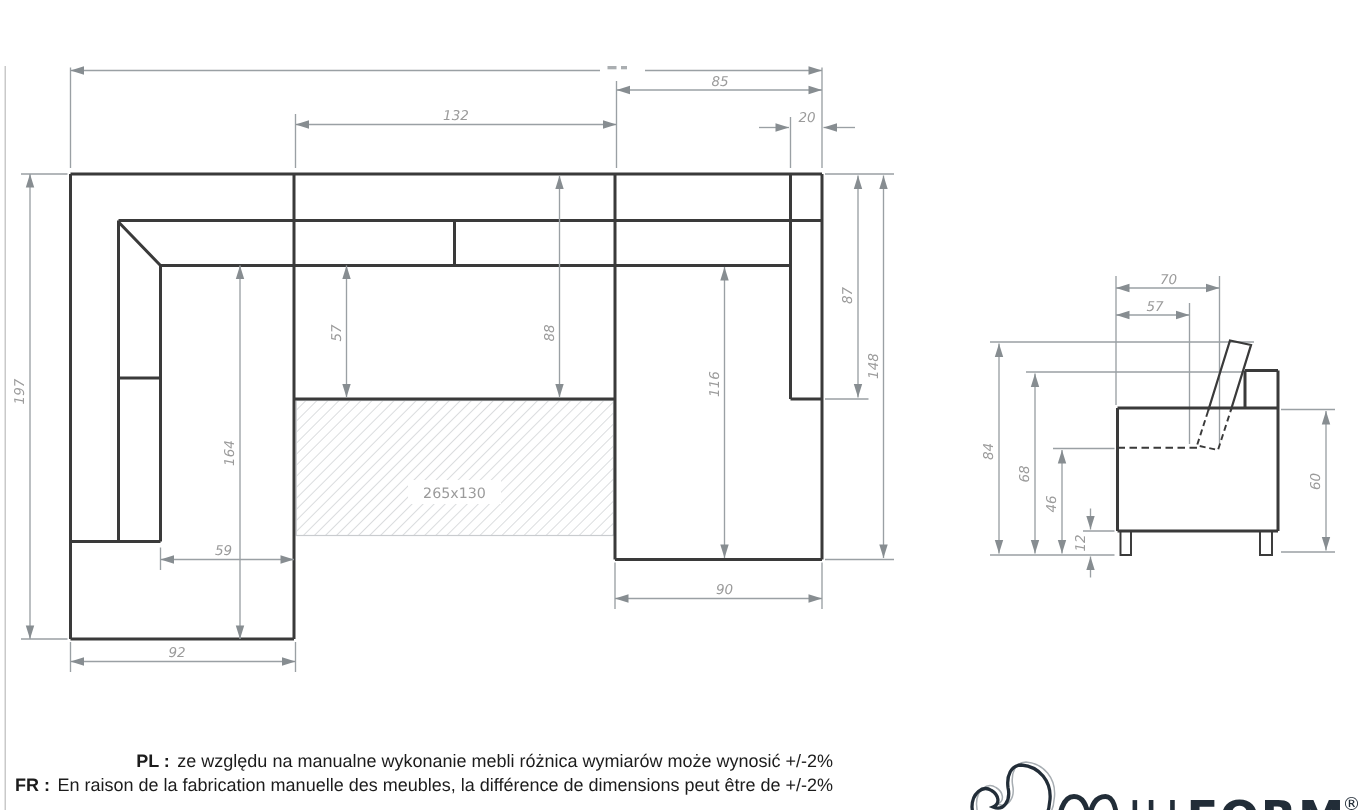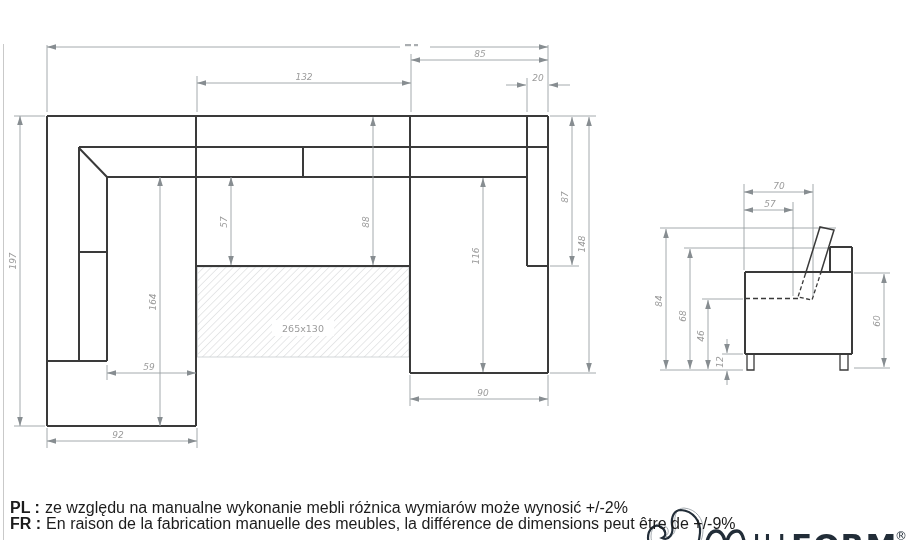--- a/index.html
+++ b/index.html
@@ -1,21 +1,21 @@
 <!DOCTYPE html>
 <html><head>
 <meta charset="utf-8">
 <style>
   html,body{margin:0;padding:0;background:#ffffff;}
   #sheet{position:relative;width:910px;height:540px;background:#fff;overflow:hidden;
          font-family:"Liberation Sans",sans-serif;margin-top:44px;}
   #drawing{position:absolute;left:0;top:0;}
   .dimtxt{font-family:"DejaVu Sans",sans-serif;font-size:9px;font-style:italic;fill:#9b9b9b;}
   .mattxt{font-family:"DejaVu Sans",sans-serif;font-size:9.5px;font-style:normal;fill:#9b9b9b;}
-  #notes{position:absolute;left:10px;top:456px;font-size:16px;line-height:15.9px;color:#1c1c1c;}
+  #notes{position:absolute;left:10px;top:456px;font-size:12px;line-height:15.9px;color:#1c1c1c;text-align:right;}
   #notes b{font-weight:bold;margin-right:5px;}
 </style>
 </head>
 <body>
 
 <div id="sheet">
 
 <svg id="drawing" width="910" height="540" viewBox="0 0 910 540" xmlns="http://www.w3.org/2000/svg">
   <defs>
     <marker id="arr" markerUnits="userSpaceOnUse" markerWidth="10" markerHeight="8" refX="9.6" refY="4" orient="auto-start-reverse">
@@ -131,17 +131,17 @@
     <text x="791" y="512" font-family="DejaVu Sans, sans-serif" font-size="31" font-weight="bold" letter-spacing="1" fill="#222d38">FORM</text>
     <text x="895" y="496" font-family="DejaVu Sans, sans-serif" font-size="12" fill="#222d38">®</text>
   </g>
 </svg>
 
 <div id="notes">
   <div>
     <b>PL :</b><span>ze względu na manualne wykonanie mebli różnica wymiarów może wynosić +/-2%</span>
   </div>
   <div>
-    <b>FR :</b><span>En raison de la fabrication manuelle des meubles, la différence de dimensions peut être de +/-9%</span>
+    <b>FR :</b><span>En raison de la fabrication manuelle des meubles, la différence de dimensions peut être de +/-2%</span>
   </div>
 </div>
 
 </div>
 
 </body></html>

